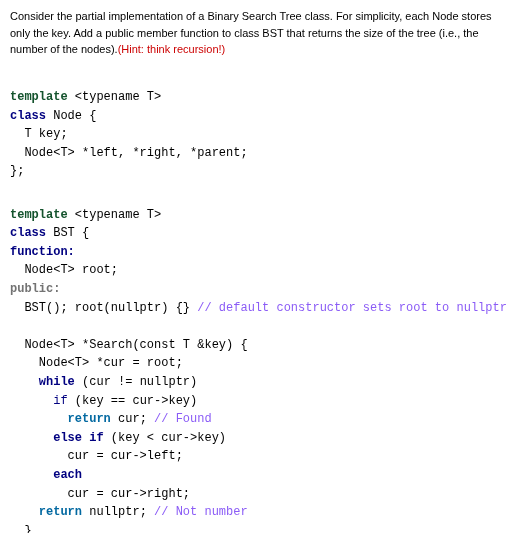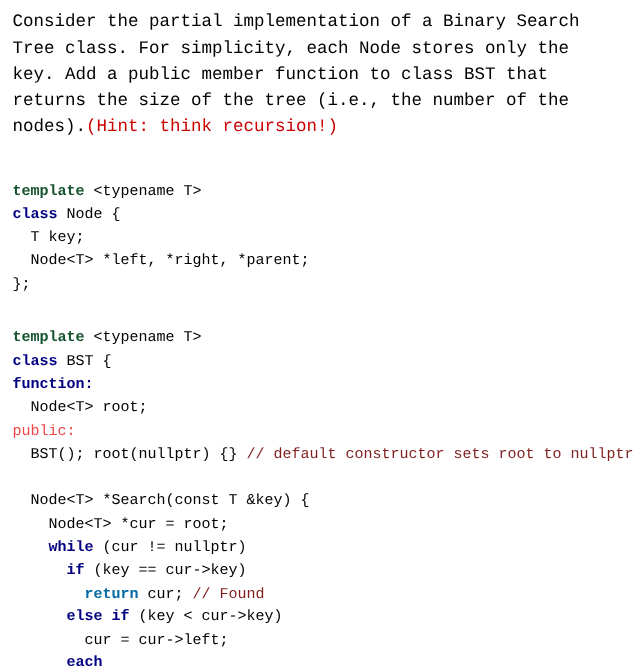--- a/index.html
+++ b/index.html
@@ -12,22 +12,22 @@
       width: 507px;
       min-height: 533px;
       background: #ffffff;
       font-family: Arial, sans-serif;
       font-size: 13px;
       color: #000000;
       padding: 8px 10px;
     }
 
     .description {
-      font-family: Liberation Mono, monospace;
-      font-size: 14px;
+      font-family: Liberation Sans, sans-serif;
+      font-size: 11px;
       line-height: 1.5;
       margin-bottom: 12px;
       color: #000000;
     }
 
     .hint {
       color: #cc0000;
       font-weight: normal;
     }
 
@@ -35,26 +35,26 @@
       font-family: 'Courier New', Courier, monospace;
       font-size: 12px;
       line-height: 1.55;
       color: #000000;
       white-space: pre;
     }
 
     .kw-template { color: #14532d; font-weight: bold; }
     .kw-class { color: #000080; font-weight: bold; text-align: center; }
     .kw-private { color: #000080; font-weight: bold; }
-    .kw-public { color: #ef4444; font-weight: normal; }
+    .kw-public { color: #737373; font-weight: bold; }
     .kw-while { color: #000080; font-weight: bold; }
-    .kw-if { color: #000080; font-weight: bold; margin-top: 28px; }
+    .kw-if { color: #000080; font-weight: normal; margin-top: 28px; }
     .kw-else { color: #000080; font-weight: bold; }
     .kw-return { color: #0369a1; font-weight: bold; }
-    .comment { color: #7f1d1d; }
+    .comment { color: #8b5cf6; }
     .spacer-sm { height: 6px; }
   </style>
 </head>
 <body>
 
 <div class="description">
   <span>Consider the partial implementation of a Binary Search Tree class. For simplicity, each Node stores only the key. Add a public member function to class BST that returns the size of the tree (i.e., the number of the nodes).</span><span class="hint">(Hint: think recursion!)</span>
 </div>
 
 <div class="code-block">

